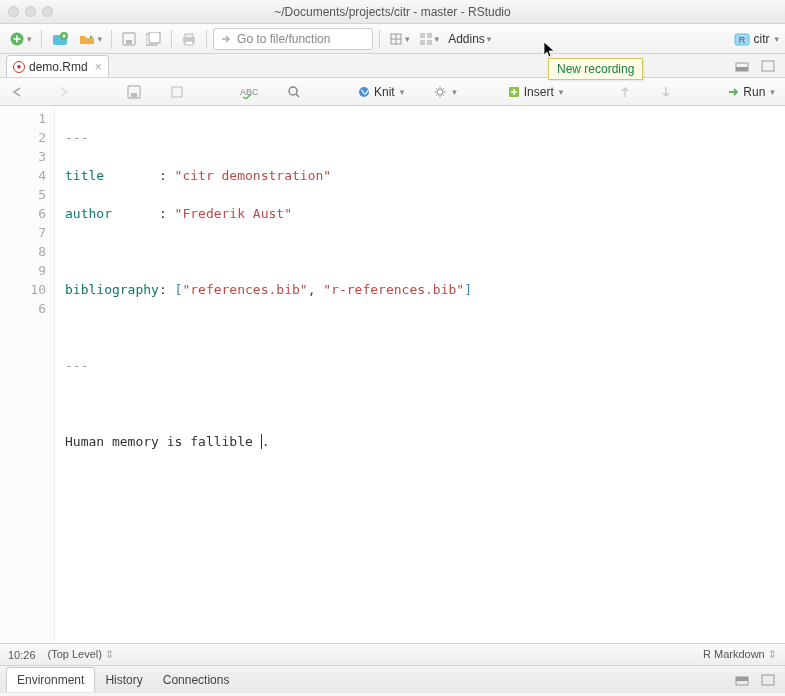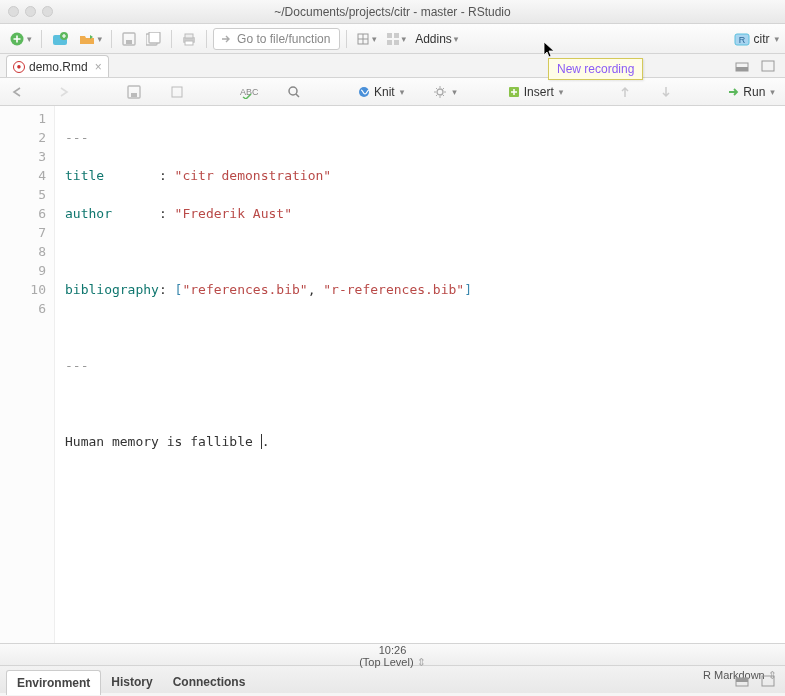--- a/index.html
+++ b/index.html
@@ -5,44 +5,44 @@
 * { box-sizing: border-box; margin: 0; padding: 0; }
 body { font-family: -apple-system, "Lucida Grande", "Helvetica Neue", sans-serif; font-size: 12px; background: #f5f5f5; width: 785px; height: 696px; overflow: hidden; color: #333; }
 .titlebar { height: 24px; background: linear-gradient(#f8f8f8,#e8e8e8); display: flex; align-items: center; padding: 0 8px; border-bottom: 1px solid #d4d4d4; position: relative; }
 .traffic { display: flex; gap: 6px; }
 .traffic span { width: 11px; height: 11px; border-radius: 50%; background: #ddd; border: 1px solid #ccc; }
 .title { position: absolute; left: 0; right: 0; text-align: center; font-size: 12px; color: #555; pointer-events: none; }
 .toolbar { height: 30px; background: linear-gradient(#fdfdfd,#f1f1f1); border-bottom: 1px solid #d4d4d4; display: flex; align-items: center; padding: 0 6px; gap: 3px; }
 .tbtn { display: inline-flex; align-items: center; justify-content: center; height: 22px; min-width: 22px; padding: 0 3px; border-radius: 3px; cursor: pointer; }
 .sep { width: 1px; height: 18px; background: #d4d4d4; margin: 0 3px; }
 .dd { font-size: 9px; color: #888; margin-left: 2px; }
-.gotofile { display: inline-flex; align-items: center; height: 22px; width: 127px; background: #fff; border: 1px solid #ccc; border-radius: 3px; padding: 0 6px; color: #888; gap: 5px; }
+.gotofile { display: inline-flex; align-items: center; height: 22px; width: 160px; background: #fff; border: 1px solid #ccc; border-radius: 3px; padding: 0 6px; color: #888; gap: 5px; }
 .proj { margin-left: auto; display: inline-flex; align-items: center; gap: 3px; }
 .tabbar { height: 24px; background: #f3f3f3; border-bottom: 1px solid #d4d4d4; display: flex; align-items: flex-end; padding: 0 6px; }
 .tab { display: inline-flex; align-items: center; height: 22px; background: #fff; border: 1px solid #ccc; border-bottom: none; border-radius: 4px 4px 0 0; padding: 0 6px; gap: 4px; font-size: 12px; }
 .tab .close { color: #aaa; margin-left: 3px; }
 .ricon { width: 12px; height: 12px; border-radius: 50%; background: #fff; border: 1px solid #c33; display: inline-flex; align-items: center; justify-content: center; font-size: 8px; color: #c33; }
 .tabright { margin-left: auto; display: flex; gap: 4px; align-items: center; }
 .editorbar { height: 28px; background: linear-gradient(#fcfcfc,#f2f2f2); border-bottom: 1px solid #d4d4d4; display: flex; align-items: center; padding: 0 6px; gap: 21px; }
 .ebtn { display: inline-flex; align-items: center; height: 20px; padding: 0 4px; border-radius: 3px; cursor: pointer; gap: 3px; font-size: 12px; }
 .editor { display: flex; height: 537px; background: #fff; font-family: "Menlo", "Consolas", monospace; font-size: 13px; line-height: 19px; }
 .gutter { width: 55px; text-align: right; padding: 3px 8px 0 0; color: #aaa; background: #fcfcfc; border-right: 1px solid #eee; user-select: none; }
 .code { padding: 3px 0 0 10px; white-space: pre; }
 .gray { color: #999; }
 .key { color: #0f766e; }
 .str { color: #b94a48; }
 .brk { color: #3a87ad; }
 .cursor { border-right: 1px solid #333; animation: blink 1s step-end infinite; }
 @keyframes blink { 50% { border-color: transparent; } }
-.statusbar { height: 22px; background: linear-gradient(#fafafa,#eee); border-top: 1px solid #d4d4d4; display: flex; align-items: center; padding: 0 8px; font-size: 11px; color: #555; flex-direction: column; }
+.statusbar { height: 22px; background: linear-gradient(#fafafa,#eee); border-top: 1px solid #d4d4d4; display: flex; align-items: center; padding: 0 8px; font-size: 11px; color: #555; }
 .statusbar .right { margin-left: auto; padding-left: 12px; }
-.panetabs { height: 28px; background: linear-gradient(#f2f2f2,#e8e8e8); border-top: 1px solid #d4d4d4; display: flex; align-items: flex-start; padding: 4px 6px; font-weight: bold; }
+.panetabs { height: 28px; background: linear-gradient(#f2f2f2,#e8e8e8); border-top: 1px solid #d4d4d4; display: flex; align-items: center; padding: 4px 6px; }
 .panetab { padding: 5px 10px; font-size: 12px; color: #444; cursor: pointer; }
 .panetab.active { background: #fff; border: 1px solid #ccc; border-bottom: none; border-radius: 3px 3px 0 0; }
-.tooltip { position: absolute; top: 58px; left: 548px; background: #fffde7; border: 1px solid #d4c95a; padding: 3px 8px; font-size: 12px; color: #8b5cf6; box-shadow: 1px 1px 2px rgba(0,0,0,0.1); z-index: 10; }
+.tooltip { position: absolute; top: 58px; left: 548px; background: #fffde7; border: 1px solid #d4c95a; padding: 3px 8px; font-size: 12px; color: #15803d; box-shadow: 1px 1px 2px rgba(0,0,0,0.1); z-index: 10; }
 .cursor-arrow { position: absolute; top: 41px; left: 543px; z-index: 11; pointer-events: none; }
 svg { display: block; }
 .panetabs .right-icons { margin-left: auto; display: flex; gap: 4px; }
 </style>
 </head>
 <body>
 
 <div class="titlebar">
   <div class="traffic">
     <span></span>

